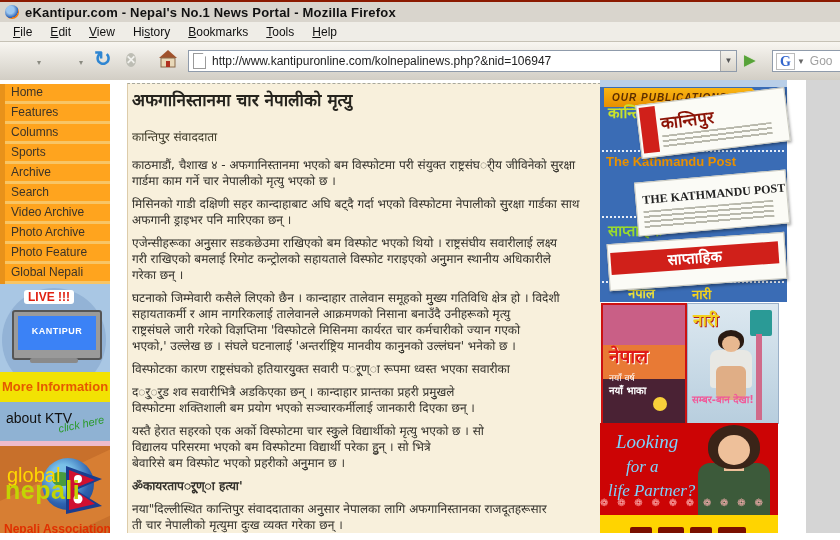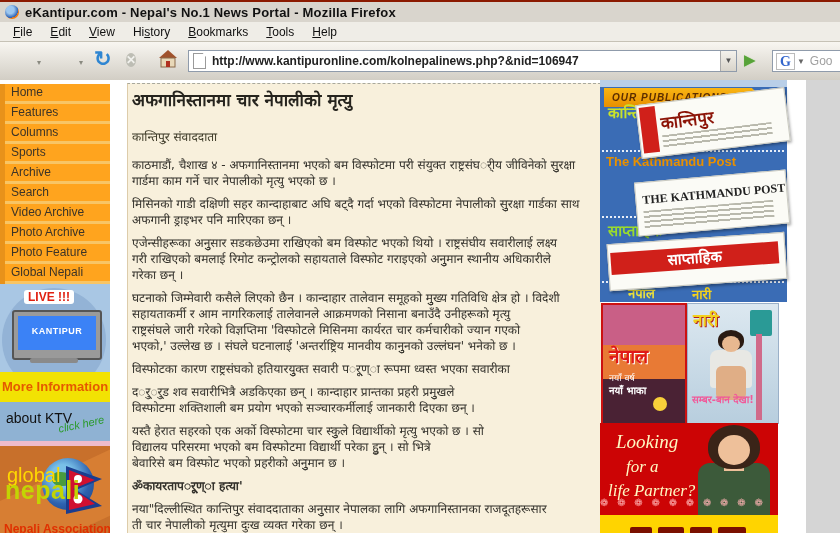--- a/index.html
+++ b/index.html
@@ -27,21 +27,21 @@
          clip-path:polygon(0 50%,48% 4%,48% 32%,100% 32%,100% 68%,48% 68%,48% 96%);}
   .arrow.fwd{transform:scaleX(-1);}
   .mini-caret{position:absolute;top:16px;font-size:8px;color:#8a8a80;}
   .reload{font-size:21px;color:#2f86d2;font-weight:bold;line-height:22px;}
   .stop{width:22px;height:22px;border-radius:50%;background:#bdbdb4;color:#f2f2ee;
         font-size:12px;font-weight:bold;text-align:center;line-height:22px;}
   .urlbar{position:absolute;left:188px;top:8px;width:549px;height:22px;background:#fff;
           border:1px solid #8f9bab;display:flex;align-items:center;box-sizing:border-box;}
   .page-icon{width:11px;height:14px;background:#fff;border:1px solid #9a9a9a;margin:0 6px 0 4px;
              clip-path:polygon(0 0,75% 0,100% 25%,100% 100%,0 100%);}
-  .url-text{font-size:12px;color:#222;white-space:nowrap;overflow:hidden;flex:1;font-weight:bold;}
+  .url-text{font-size:12px;color:#222;white-space:nowrap;overflow:hidden;flex:1;}
   .url-drop{width:15px;height:20px;background:linear-gradient(#f4f2ec,#d8d4ca);
             border-left:1px solid #aaa;color:#555;font-size:8px;text-align:center;line-height:20px;}
   .go-btn{position:absolute;left:744px;top:9px;font-size:15px;color:#58a339;
           text-shadow:0 0 1px #9ed483;}
   .searchbox{position:absolute;left:772px;top:8px;width:110px;height:22px;background:#fff;
              border:1px solid #8f9bab;display:flex;align-items:center;box-sizing:border-box;}
   .g-logo{font-family:"Liberation Serif",serif;font-weight:bold;color:#3366cc;font-size:14px;
           border:1px solid #bbb;padding:0 3px;margin:0 2px 0 3px;line-height:15px;}
   .search-caret{font-size:8px;color:#666;margin-right:5px;}
   .search-text{font-size:12px;color:#a0a0a0;}
@@ -155,21 +155,21 @@
   .nr-hair{position:absolute;left:30px;top:26px;width:26px;height:20px;border-radius:50% 50% 40% 40%;background:#2a1a12;}
   .nr-face{position:absolute;left:34px;top:32px;width:18px;height:16px;border-radius:50%;background:#e8b890;}
   .nr-body{position:absolute;left:22px;top:46px;width:42px;height:38px;border-radius:8px 8px 4px 4px;background:#e8e8e4;}
   .nr-arms{position:absolute;left:28px;top:62px;width:30px;height:34px;border-radius:6px;background:#e0ae86;}
   .nr-pole{position:absolute;left:68px;top:30px;width:6px;height:86px;background:#d06a8a;}
   .nr-txt{position:absolute;left:4px;top:88px;font-family:"DejaVu Sans",sans-serif;
           font-size:10px;font-weight:bold;color:#f05a9a;white-space:nowrap;}
 
   
   .partner-ad{position:absolute;left:0;top:343px;width:178px;height:92px;background:#cc0405;z-index:6;overflow:hidden;}
-  .pa-l{position:absolute;font-family:"Liberation Serif",serif;font-style:italic;color:#fef9c3;}
+  .pa-l{position:absolute;font-family:"Liberation Serif",serif;font-style:italic;color:#7dd3fc;}
   .pa-l1{left:16px;top:8px;font-size:19px;}
   .pa-l2{left:26px;top:34px;font-size:17px;}
   .pa-l3{left:8px;top:58px;font-size:17px;}
   .pa-hair{position:absolute;left:108px;top:2px;width:52px;height:44px;border-radius:50% 50% 45% 45%;background:#3a2418;}
   .pa-face{position:absolute;left:118px;top:12px;width:32px;height:30px;border-radius:50%;background:#eec09a;}
   .pa-body{position:absolute;left:98px;top:40px;width:72px;height:52px;border-radius:12px 12px 0 0;background:#3c5a3a;}
   .pa-neck{position:absolute;left:124px;top:38px;width:20px;height:10px;background:#eec09a;}
   .pa-ornament{position:absolute;left:0;top:74px;width:178px;font-size:10px;color:#ffb3b3;
                letter-spacing:3px;white-space:nowrap;}
   .yellow-strip{position:absolute;left:0;top:435px;width:178px;height:18px;background:#ffd400;z-index:6;overflow:hidden;}

